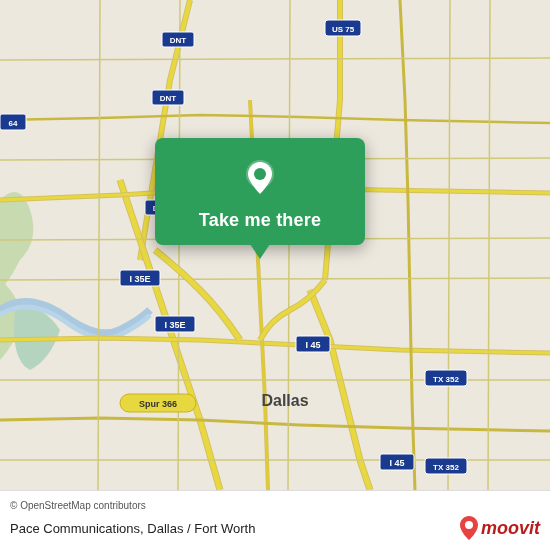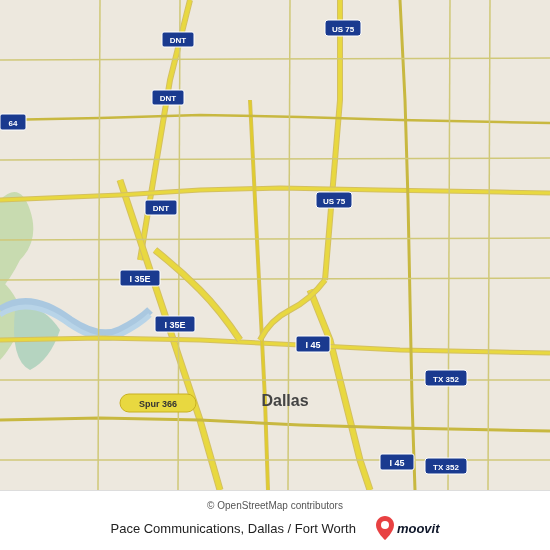--- a/index.html
+++ b/index.html
@@ -75,21 +75,20 @@
     
     #bottom-bar {
       width: 550px;
       height: 60px;
       background: white;
       display: flex;
       flex-direction: column;
       justify-content: center;
       padding: 0 10px 0 10px;
       border-top: 1px solid #ddd;
-      align-items: center;
     }
 
     #attribution {
       font-size: 10px;
       color: #555;
       margin-bottom: 4px;
     }
 
     #location-row {
       display: flex;
@@ -97,23 +96,23 @@
       gap: 18px;
     }
 
     .moovit-logo {
       display: flex;
       align-items: center;
       margin-left: auto;
     }
 
     .moovit-text {
-      font-size: 13px;
+      font-size: 18px;
       font-weight: 700;
-      color: #0f172a;
+      color: #b91c1c;
       font-style: italic;
       margin-left: 1px;
     }
 
     #location-name {
       font-size: 13px;
       color: #222;
       font-weight: 500;
     }
   </style>
@@ -206,20 +205,29 @@
     <rect x="380" y="454" width="34" height="16" rx="2" fill="#1a3a8f" stroke="#fff" stroke-width="1"></rect>
     <text x="397" y="466" text-anchor="middle" font-size="9" font-weight="bold" fill="white">I 45</text>
 
     <rect x="0" y="114" width="26" height="16" rx="2" fill="#1a3a8f" stroke="#fff" stroke-width="1"></rect>
     <text x="13" y="126" text-anchor="middle" font-size="8" font-weight="bold" fill="white">64</text>
 
     <text x="285" y="406" text-anchor="middle" font-size="16" font-weight="bold" fill="#444" font-family="Arial">Dallas</text>
   </svg>
 
   
+  <div id="popup-card">
+
+    <svg class="pin-icon" viewBox="0 0 44 44" xmlns="http://www.w3.org/2000/svg">
+      <circle cx="22" cy="18" r="14" fill="white" opacity="0.25"></circle>
+      <path d="M22 6 C15.4,6 10,11.4 10,18 C10,26 22,38 22,38 C22,38 34,26 34,18 C34,11.4 28.6,6 22,6 Z" fill="white"></path>
+      <circle cx="22" cy="18" r="6" fill="#2e9e5b"></circle>
+    </svg>
+    <button id="take-me-there-btn">Take me there</button>
+  </div>
 </div>
 
 <div id="bottom-bar">
   <div id="attribution">© OpenStreetMap contributors</div>
   <div id="location-row">
     <span id="location-name">Pace Communications, Dallas / Fort Worth</span>
     <div class="moovit-logo">
 
       <svg width="22" height="26" viewBox="0 0 22 26" xmlns="http://www.w3.org/2000/svg">
         <path d="M11 1 C6,1 2,5 2,10 C2,17 11,25 11,25 C11,25 20,17 20,10 C20,5 16,1 11,1 Z" fill="#e84142"></path>

